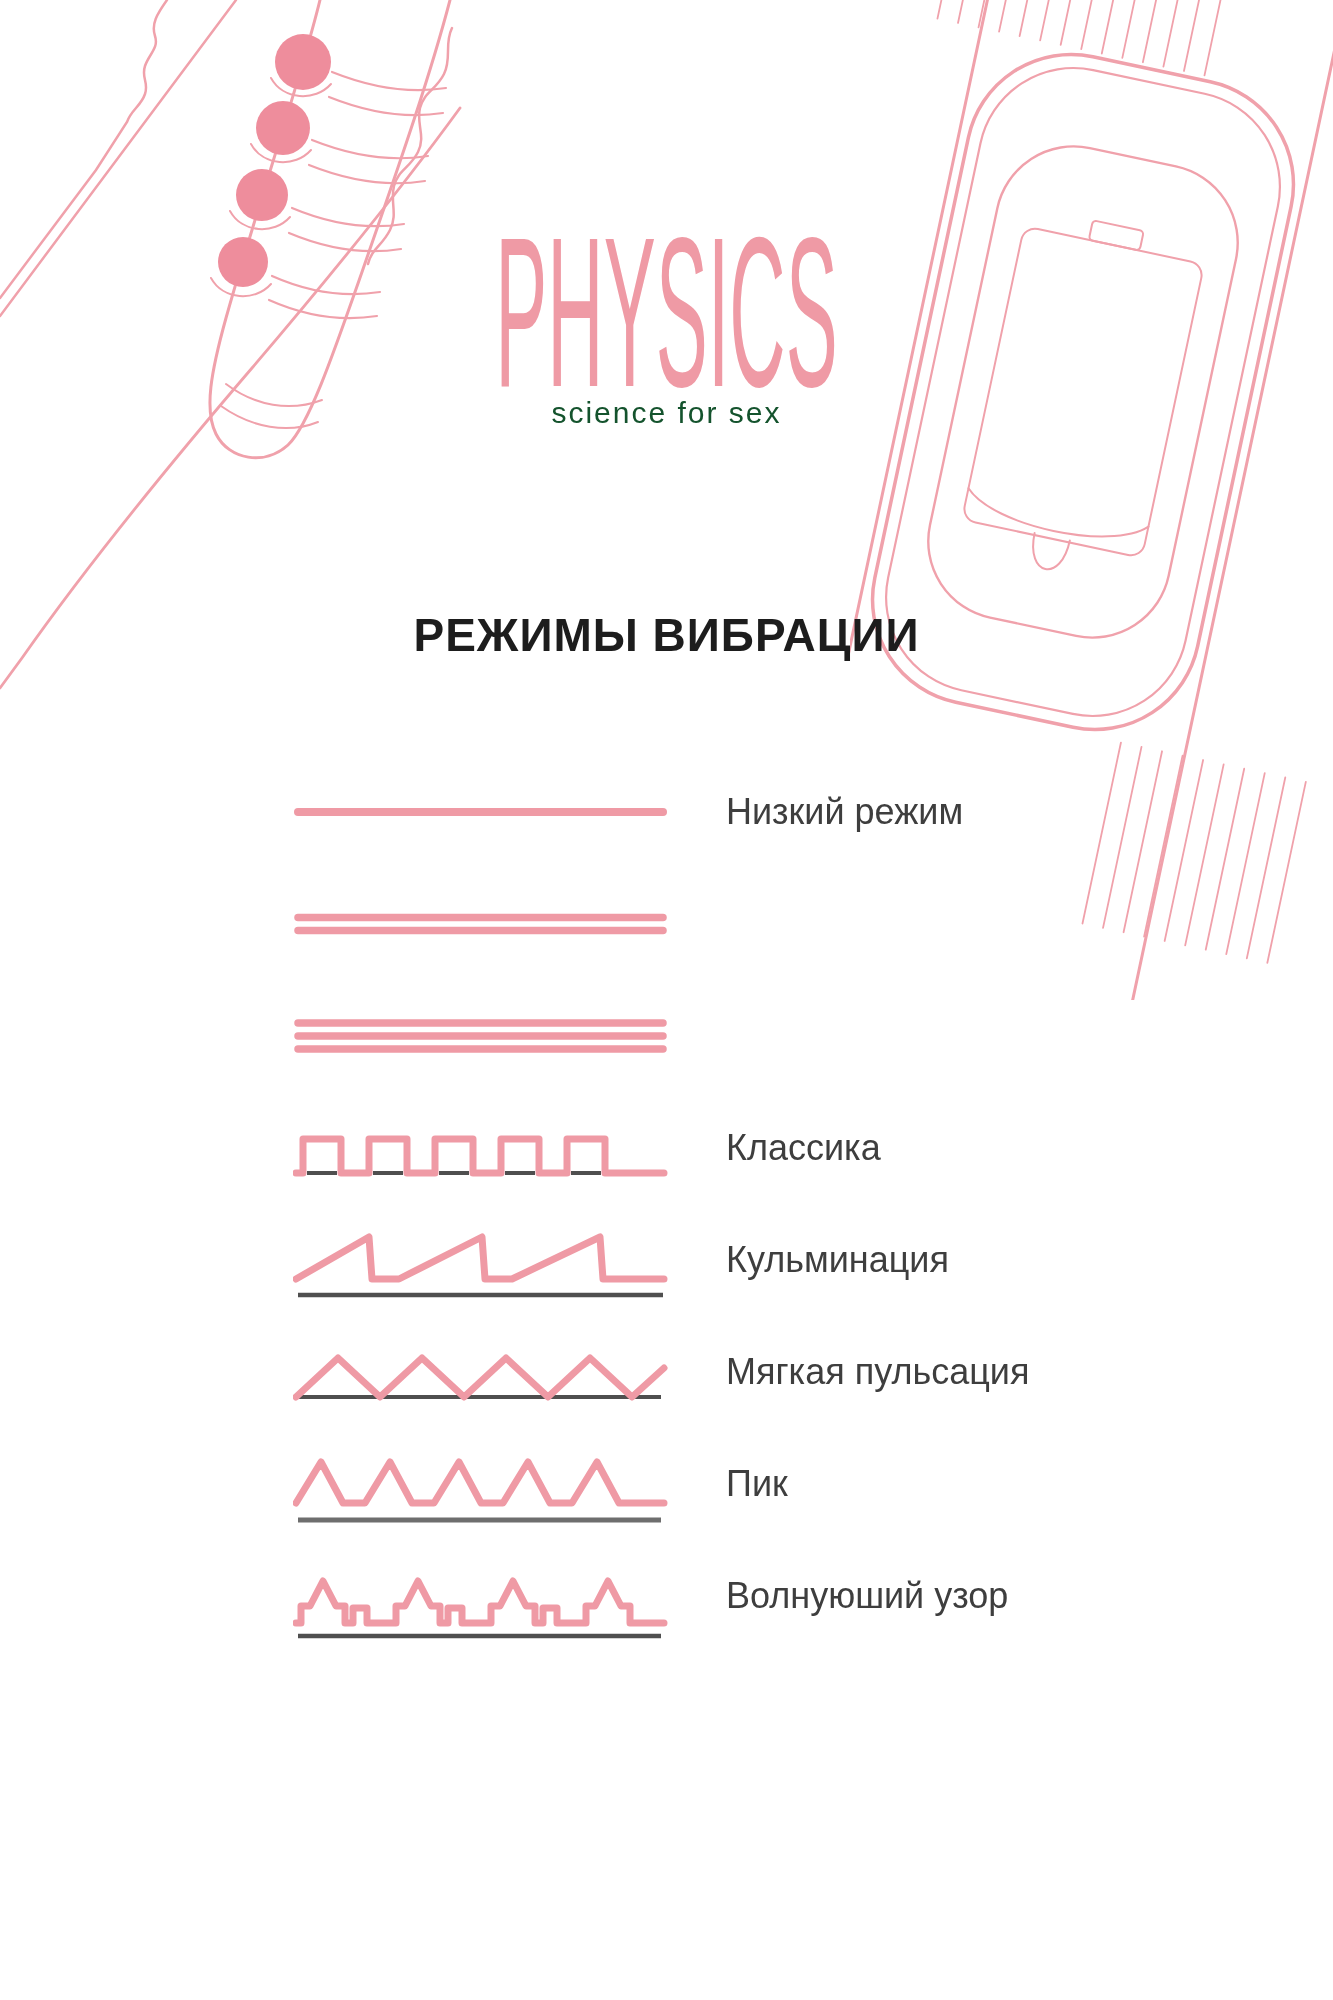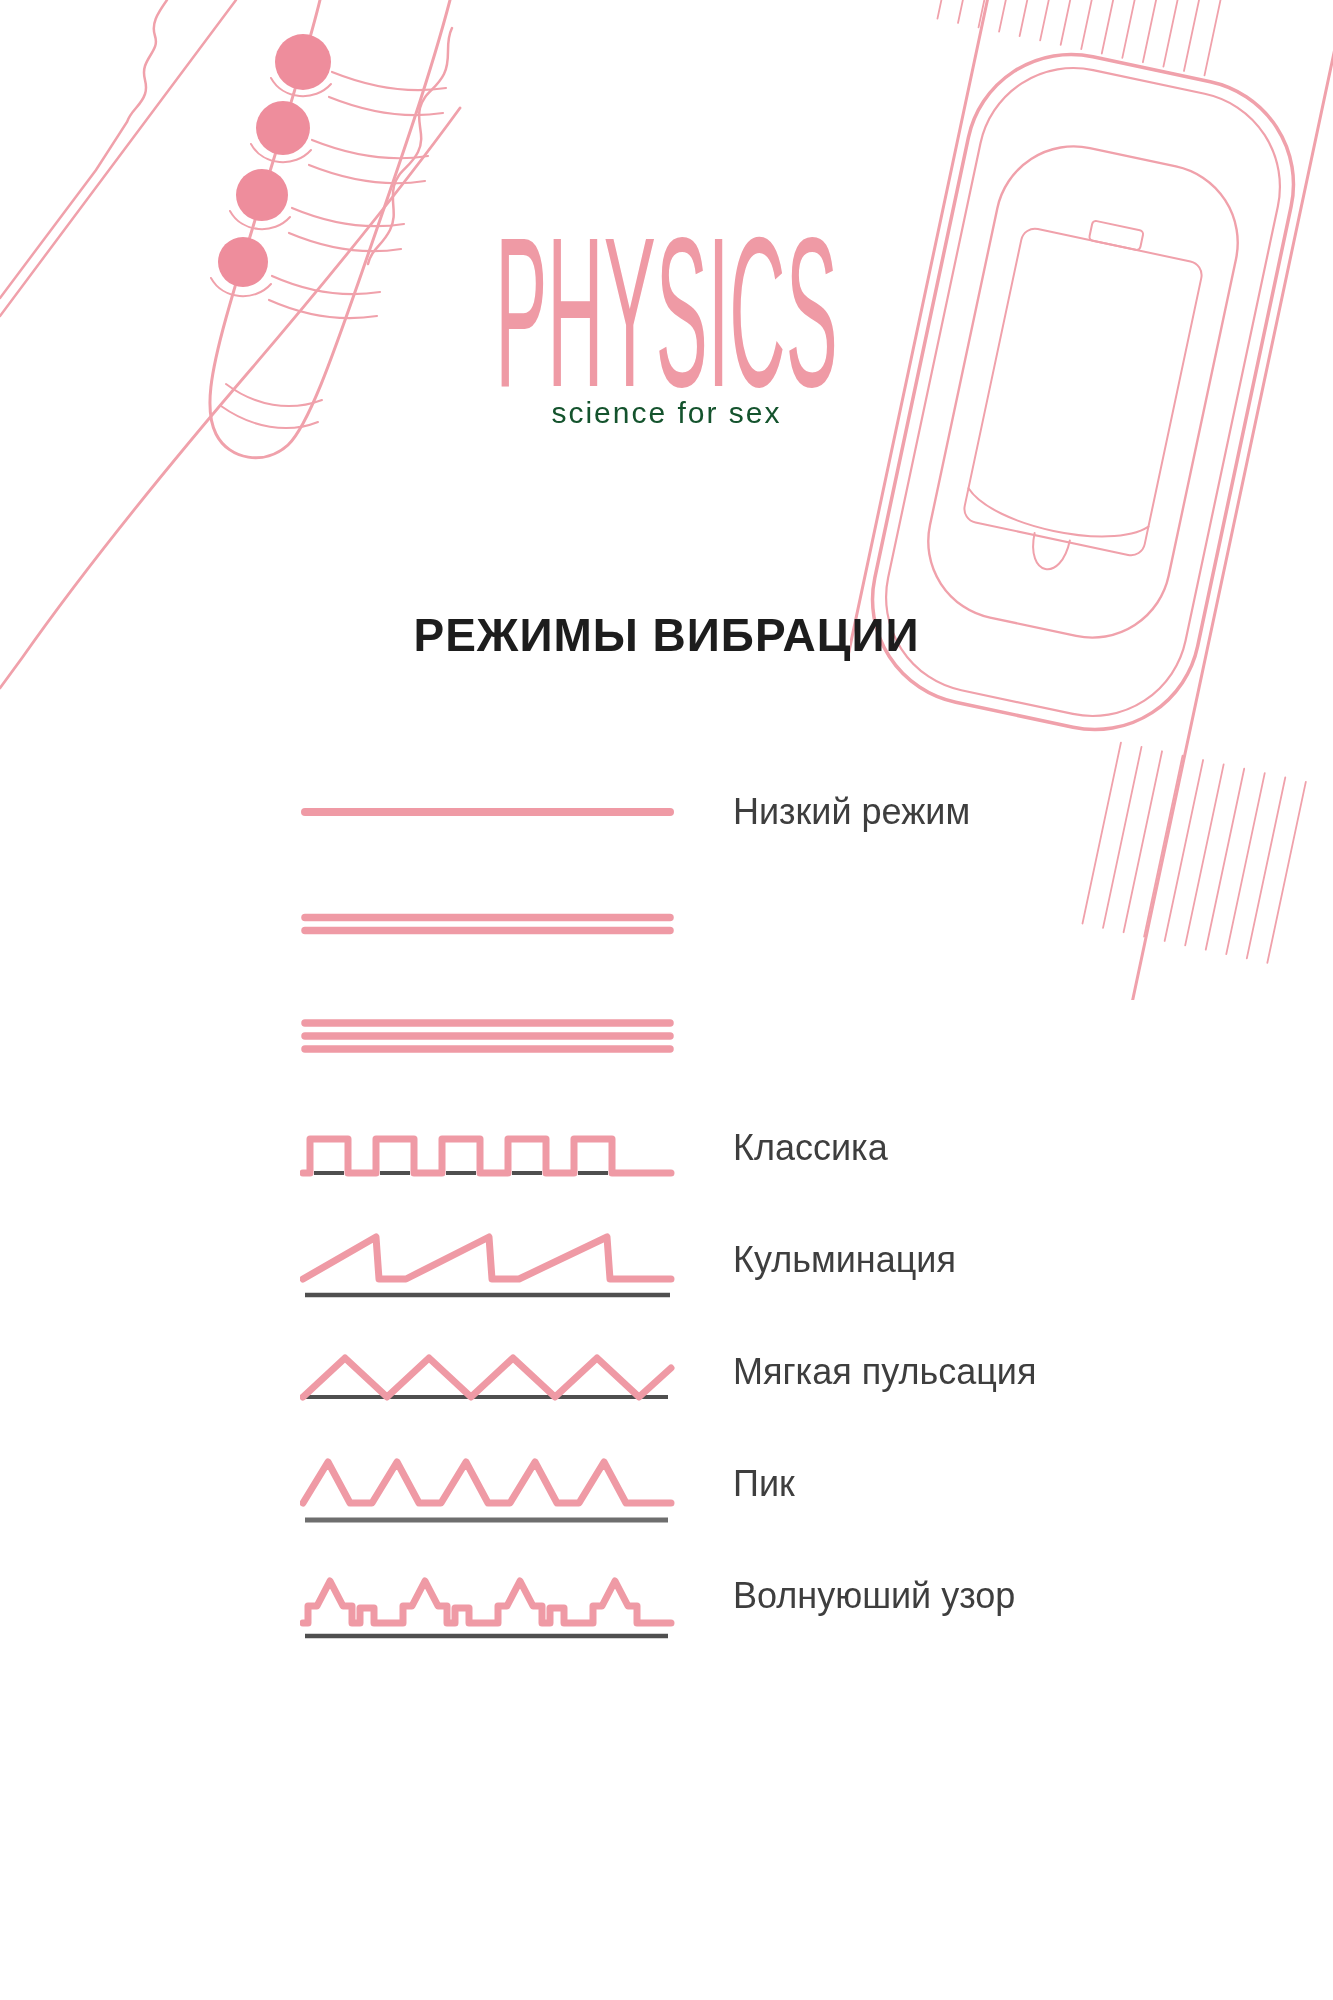--- a/index.html
+++ b/index.html
@@ -9,21 +9,21 @@
   .art.left{left:0;}
   .art.right{right:0;}
   .logo{position:absolute;top:206px;left:0;width:1333px;text-align:center;
         font-size:150px;line-height:1;font-weight:400;color:#ef9aa5;
         letter-spacing:0px;transform:scale(0.52,1.42);transform-origin:50% 0;
         white-space:nowrap;}
   .tagline{position:absolute;top:396px;left:0;width:1333px;text-align:center;
         font-size:30px;letter-spacing:2px;color:#14532d;}
   .heading{position:absolute;top:608px;left:0;width:1333px;text-align:center;
         font-size:46px;font-weight:bold;letter-spacing:1px;color:#1d1d1d;}
-  .modes{position:absolute;left:300px;top:756px;}
+  .modes{position:absolute;left:293px;top:756px;}
   .row{display:flex;align-items:center;height:112px;}
   .wf{width:375px;height:90px;flex:0 0 375px;}
   .label{margin-left:58px;font-size:36px;color:#3e3e3e;white-space:nowrap;}
   .pink-stroke{stroke:#ef9aa5;}
 </style>
 </head>
 <body>
 
 <div class="page">
 

